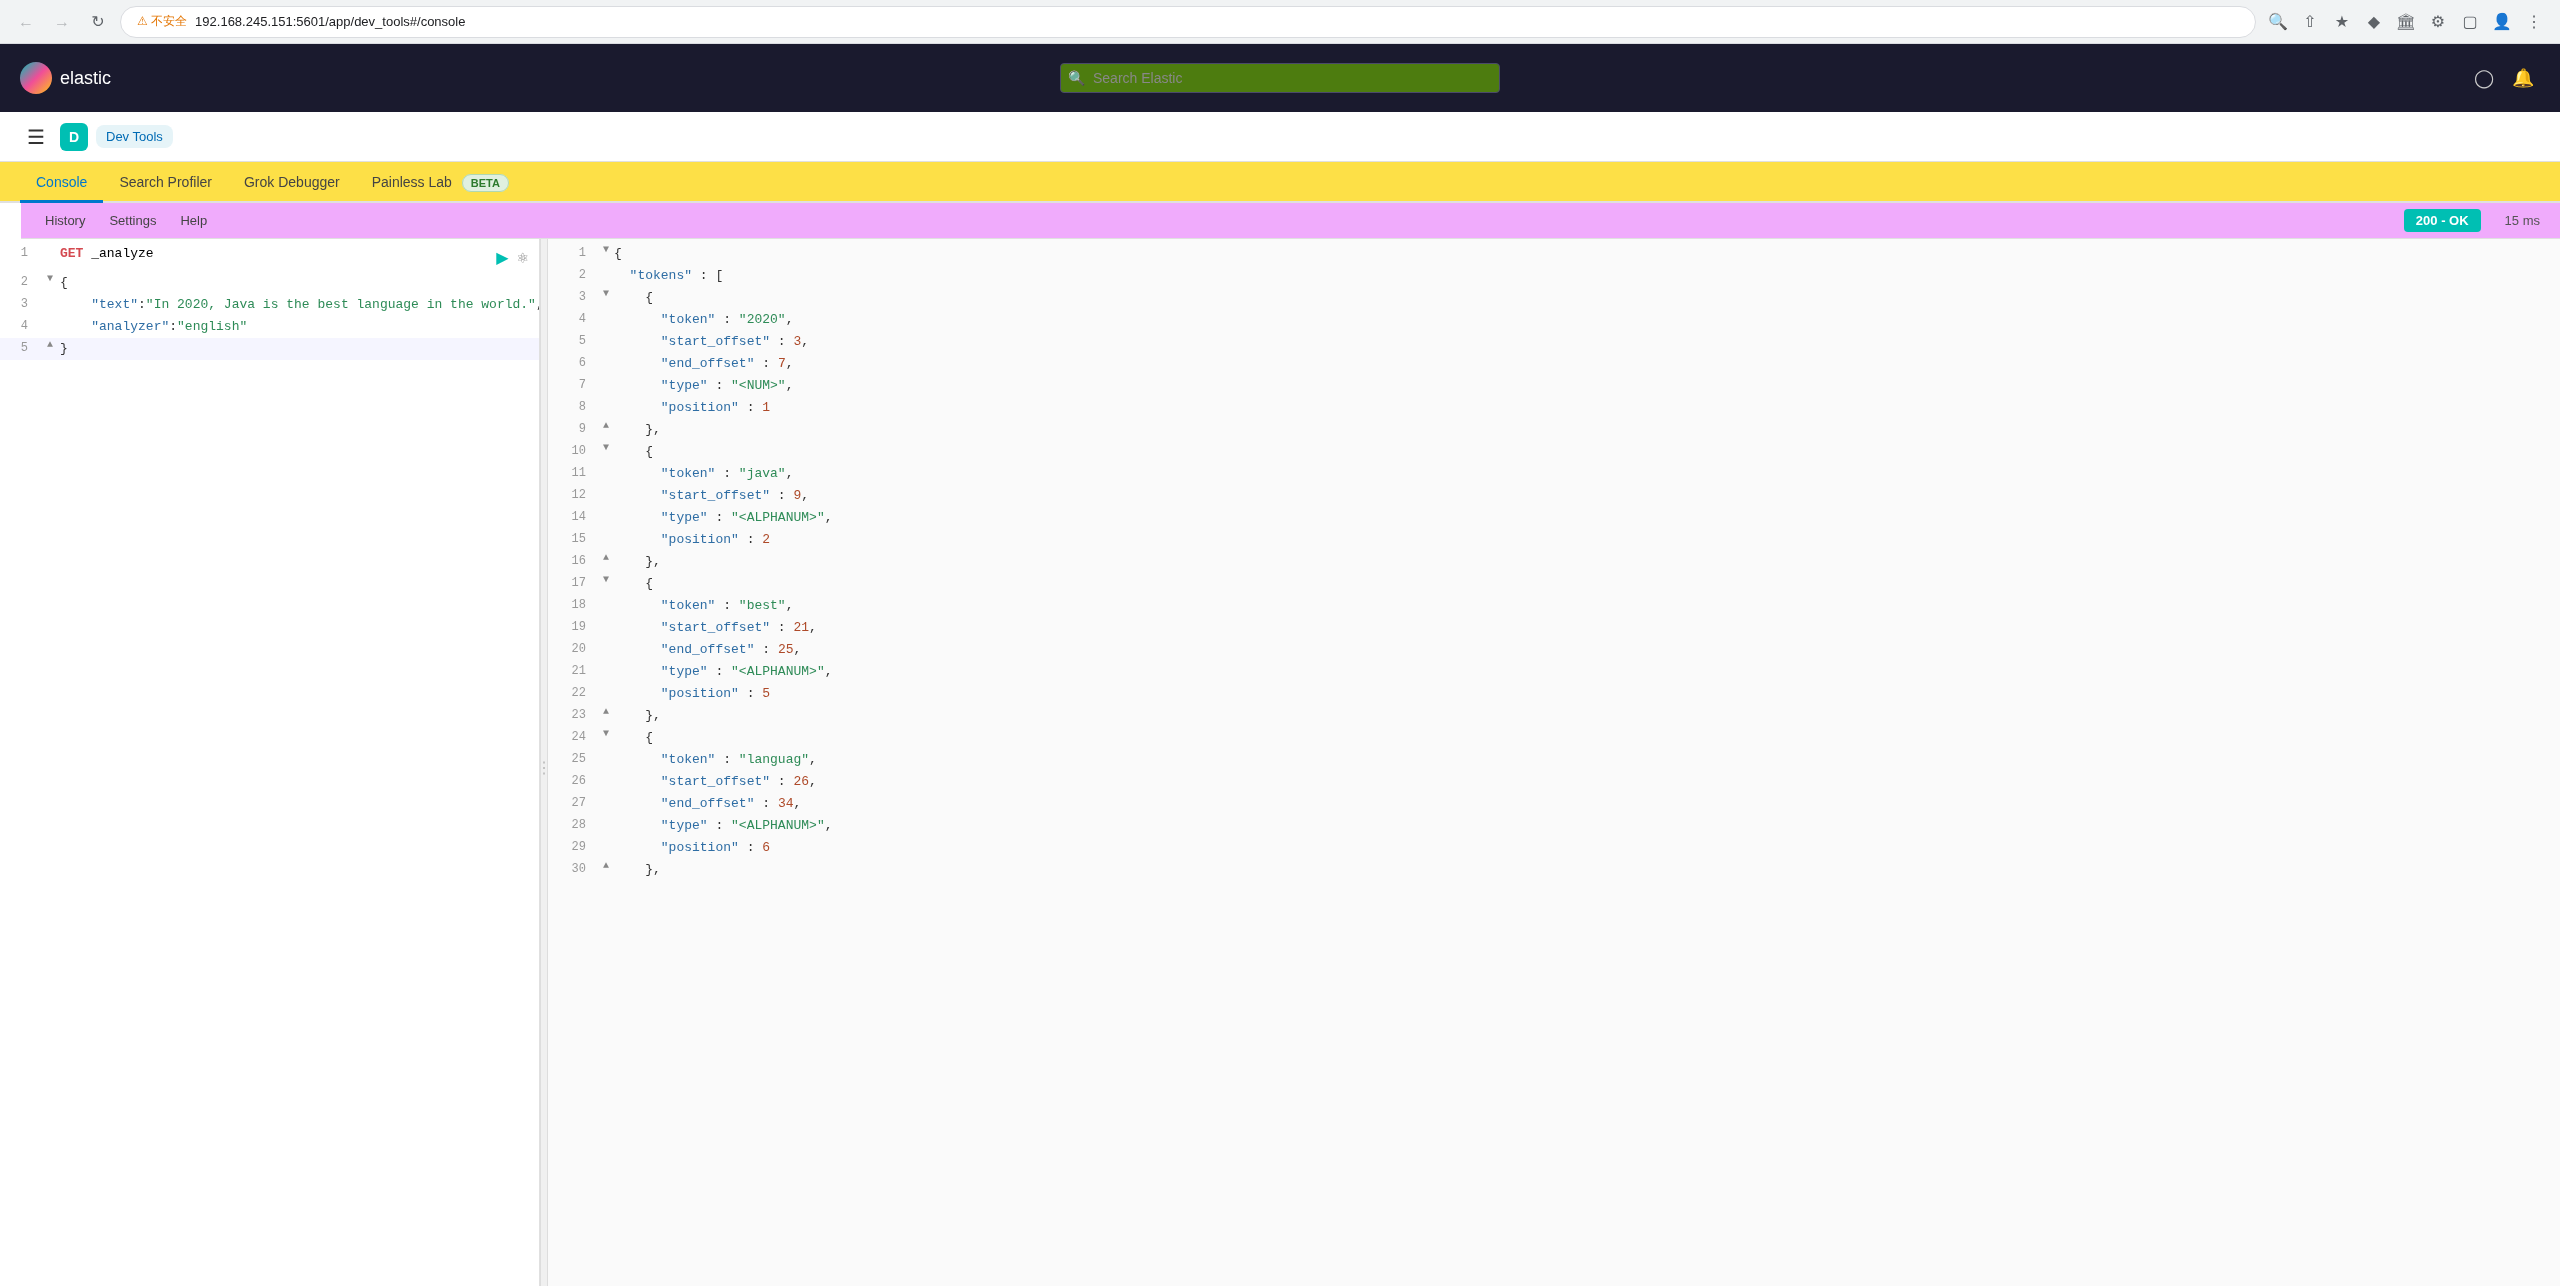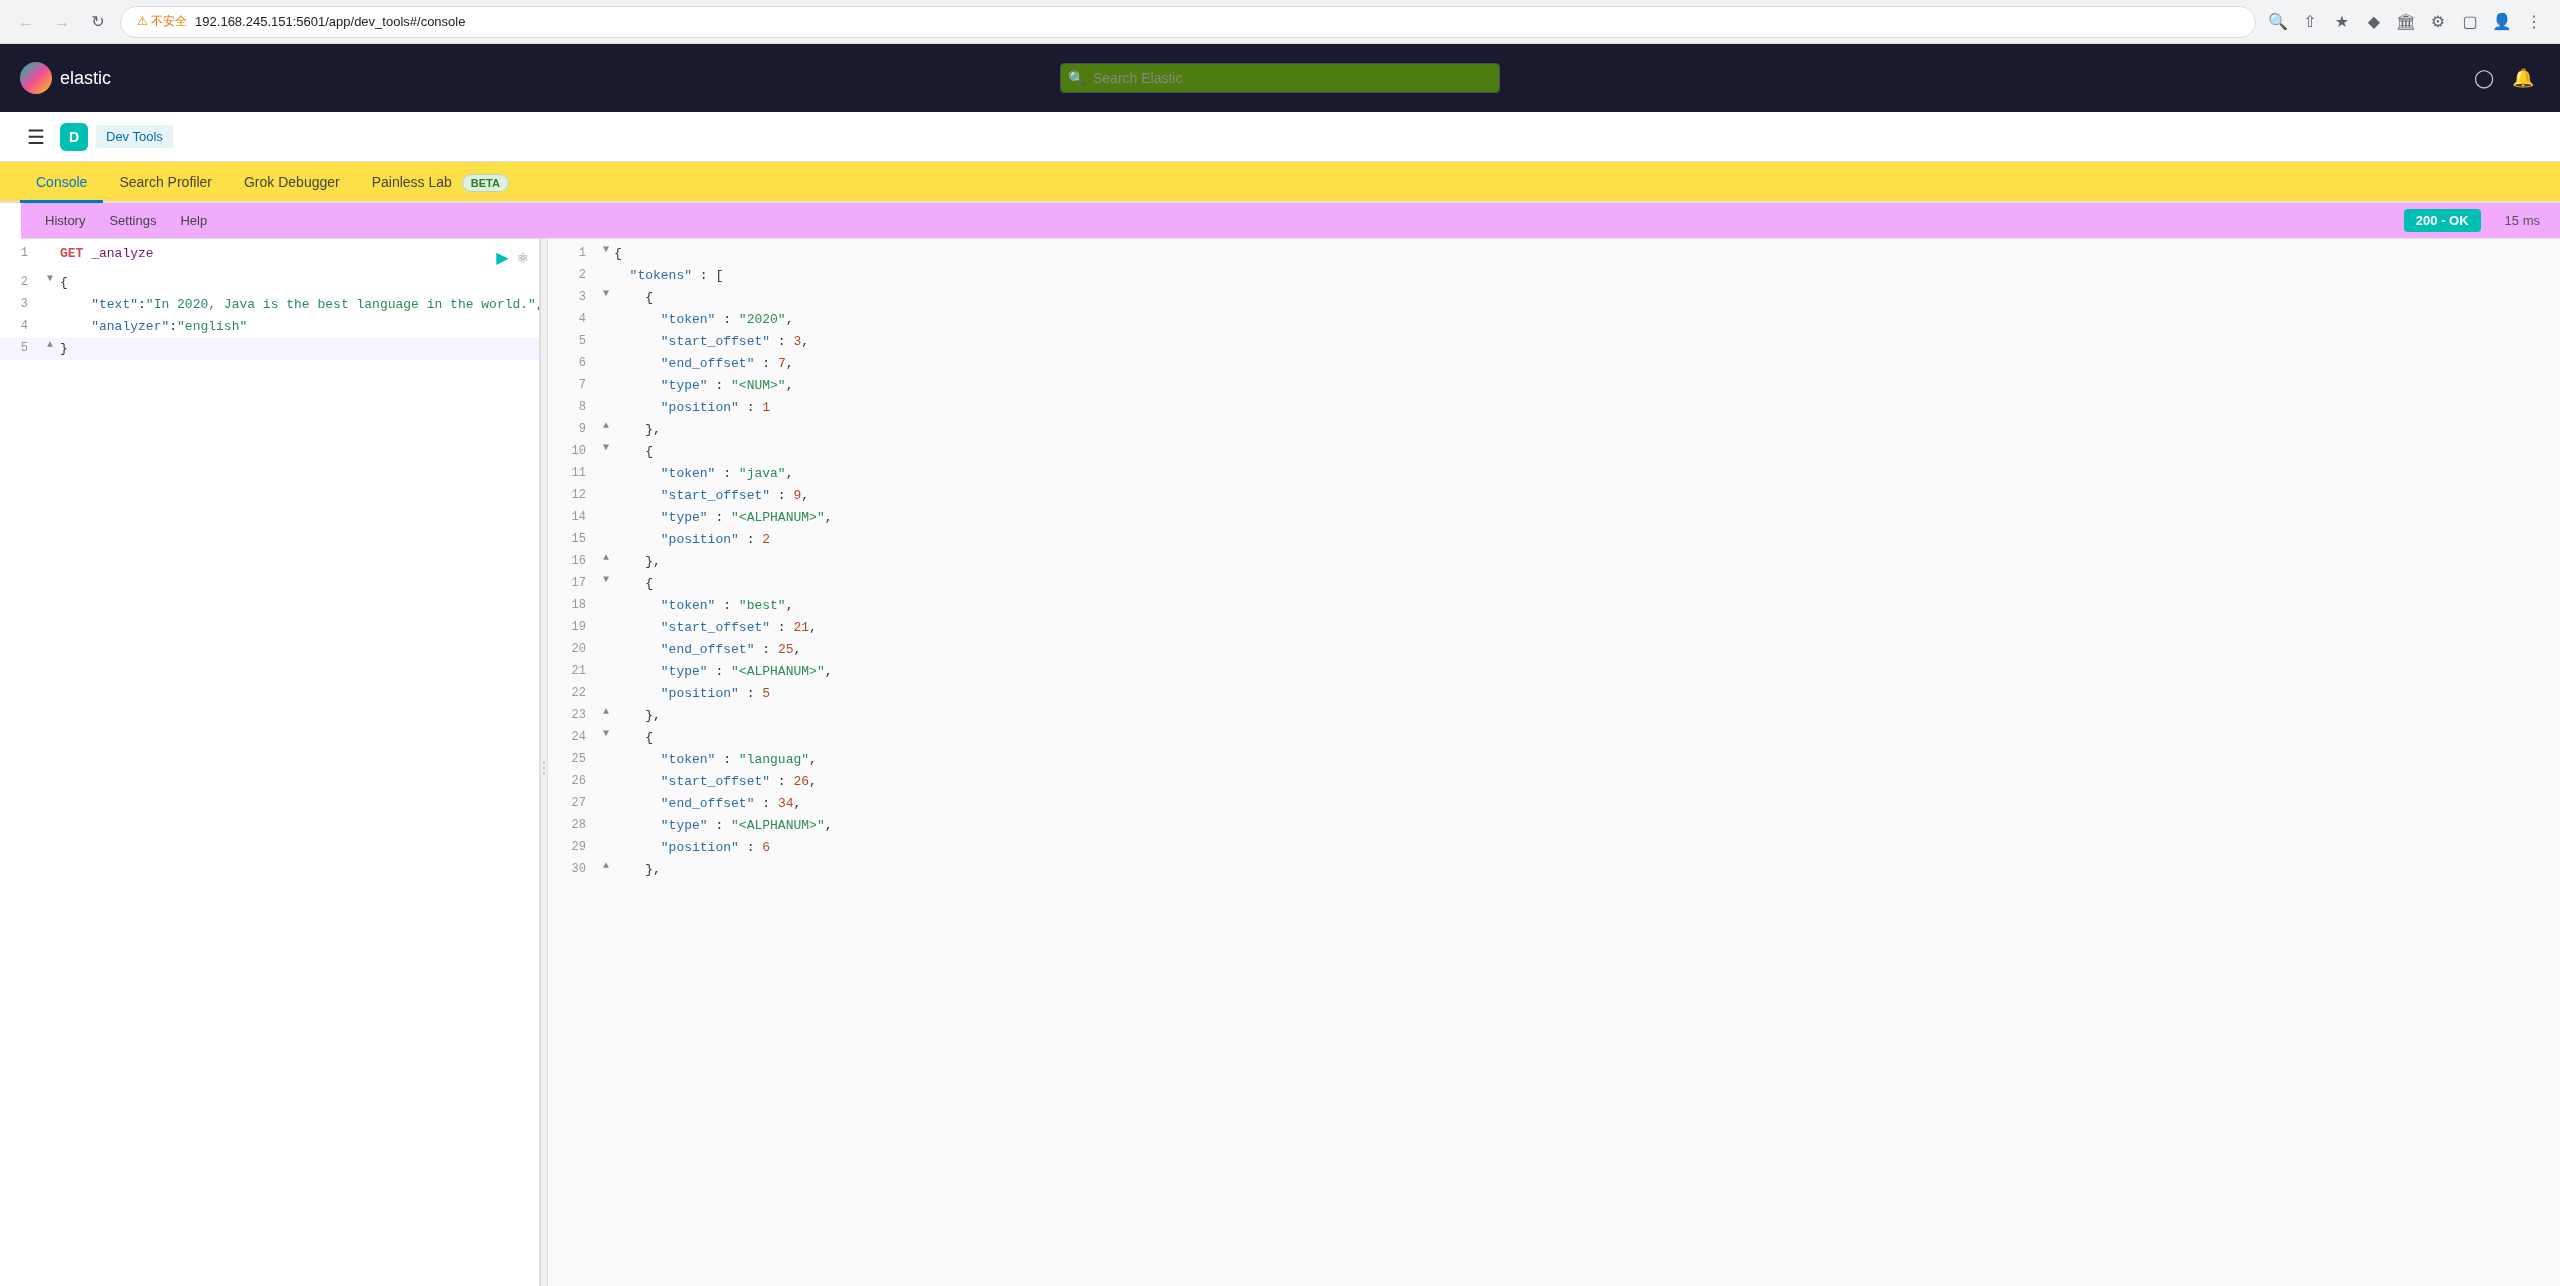--- a/index.html
+++ b/index.html
@@ -140,21 +140,21 @@
       background: #00bfb3;
       color: #fff;
       border-radius: 6px;
       display: flex; align-items: center; justify-content: center;
       font-weight: 700;
       font-size: 14px;
     }
     .app-name-badge {
       background: #e6f4f8;
       color: #006bb4;
-      border-radius: 1px;
+      border-radius: 8px;
       padding: 4px 10px;
       font-size: 13px;
       font-weight: 500;
     }
 
     
     .tabs-bar {
       background: #fde047;
       border-bottom: 2px solid #e0e0e0;
       padding: 0 20px;
@@ -289,21 +289,21 @@
     .wrench-btn {
       background: none;
       border: none;
       cursor: pointer;
       color: #888;
       font-size: 14px;
       padding: 2px;
     }
     
     .kw-method { color: #d44950; font-weight: 600; }
-    .kw-path { color: #701a75; }
+    .kw-path { color: #000000; }
     .str { color: #2e8b57; }
     .str-key { color: #2e6da4; }
     .brace { color: #333; }
     .line-highlight { background: #f5f5ff; }
 
     
     .panel-divider {
       width: 8px;
       background: #f0f0f0;
       cursor: col-resize;

